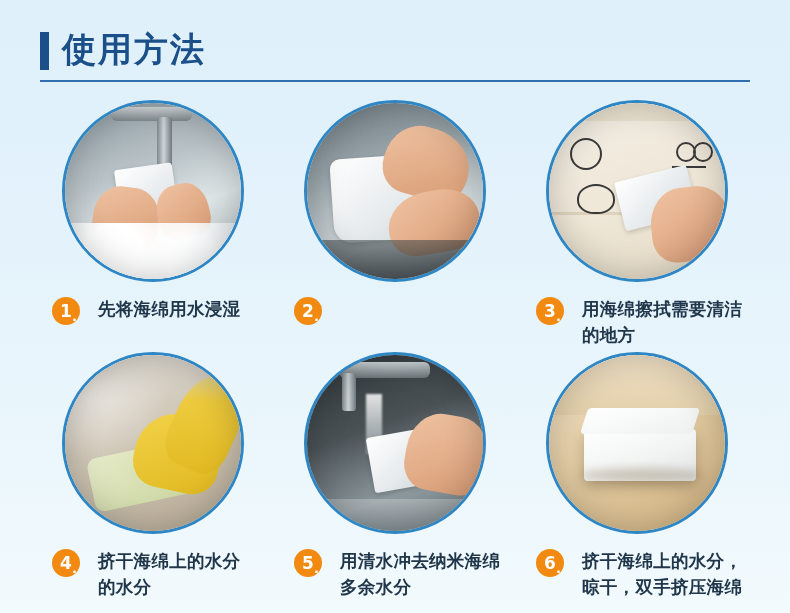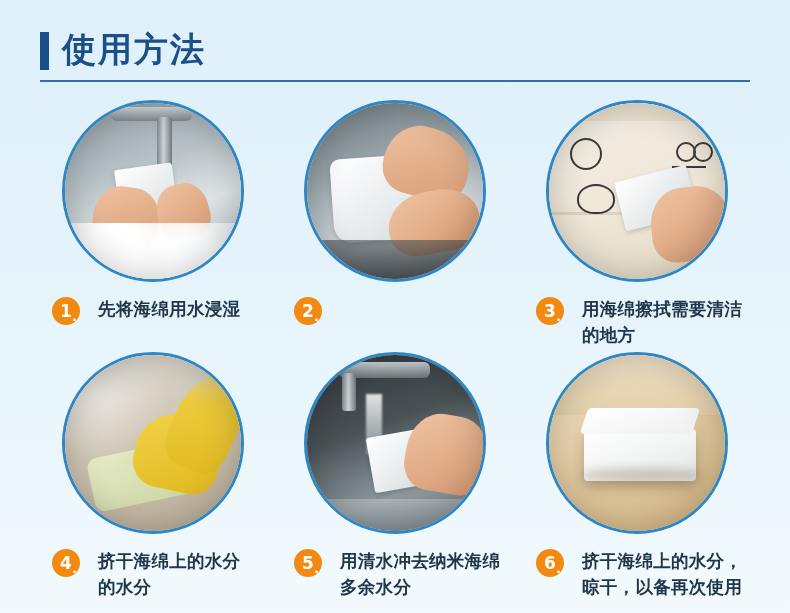--- a/index.html
+++ b/index.html
@@ -270,18 +270,18 @@
           <div style="position:absolute;left:0;top:0;width:100%;height:34%;background:linear-gradient(180deg,#efe0c6,#e3cfa9);"></div>
           <div class="block" style="left:20%;top:42%;width:112px;height:52px;border-radius:4px;"></div>
           <div class="block-top" style="left:20%;top:30%;width:112px;height:26px;transform:skewX(-18deg);border-radius:4px;"></div>
           <div style="position:absolute;left:18%;top:64%;width:120px;height:14px;background:rgba(120,90,50,.28);filter:blur(4px);border-radius:50%;"></div>
           <div class="vignette"></div>
         </div>
       </div>
       <div class="caption">
         <div class="num"><span>6</span><span class="dot">.</span></div>
         <div class="cap-text">挤干海绵上的水分，
-晾干，以备再次使用</div>
+晾干，双手挤压海绵</div>
       </div>
     </div>
 
   </div>
 </div>
 
 </body></html>

